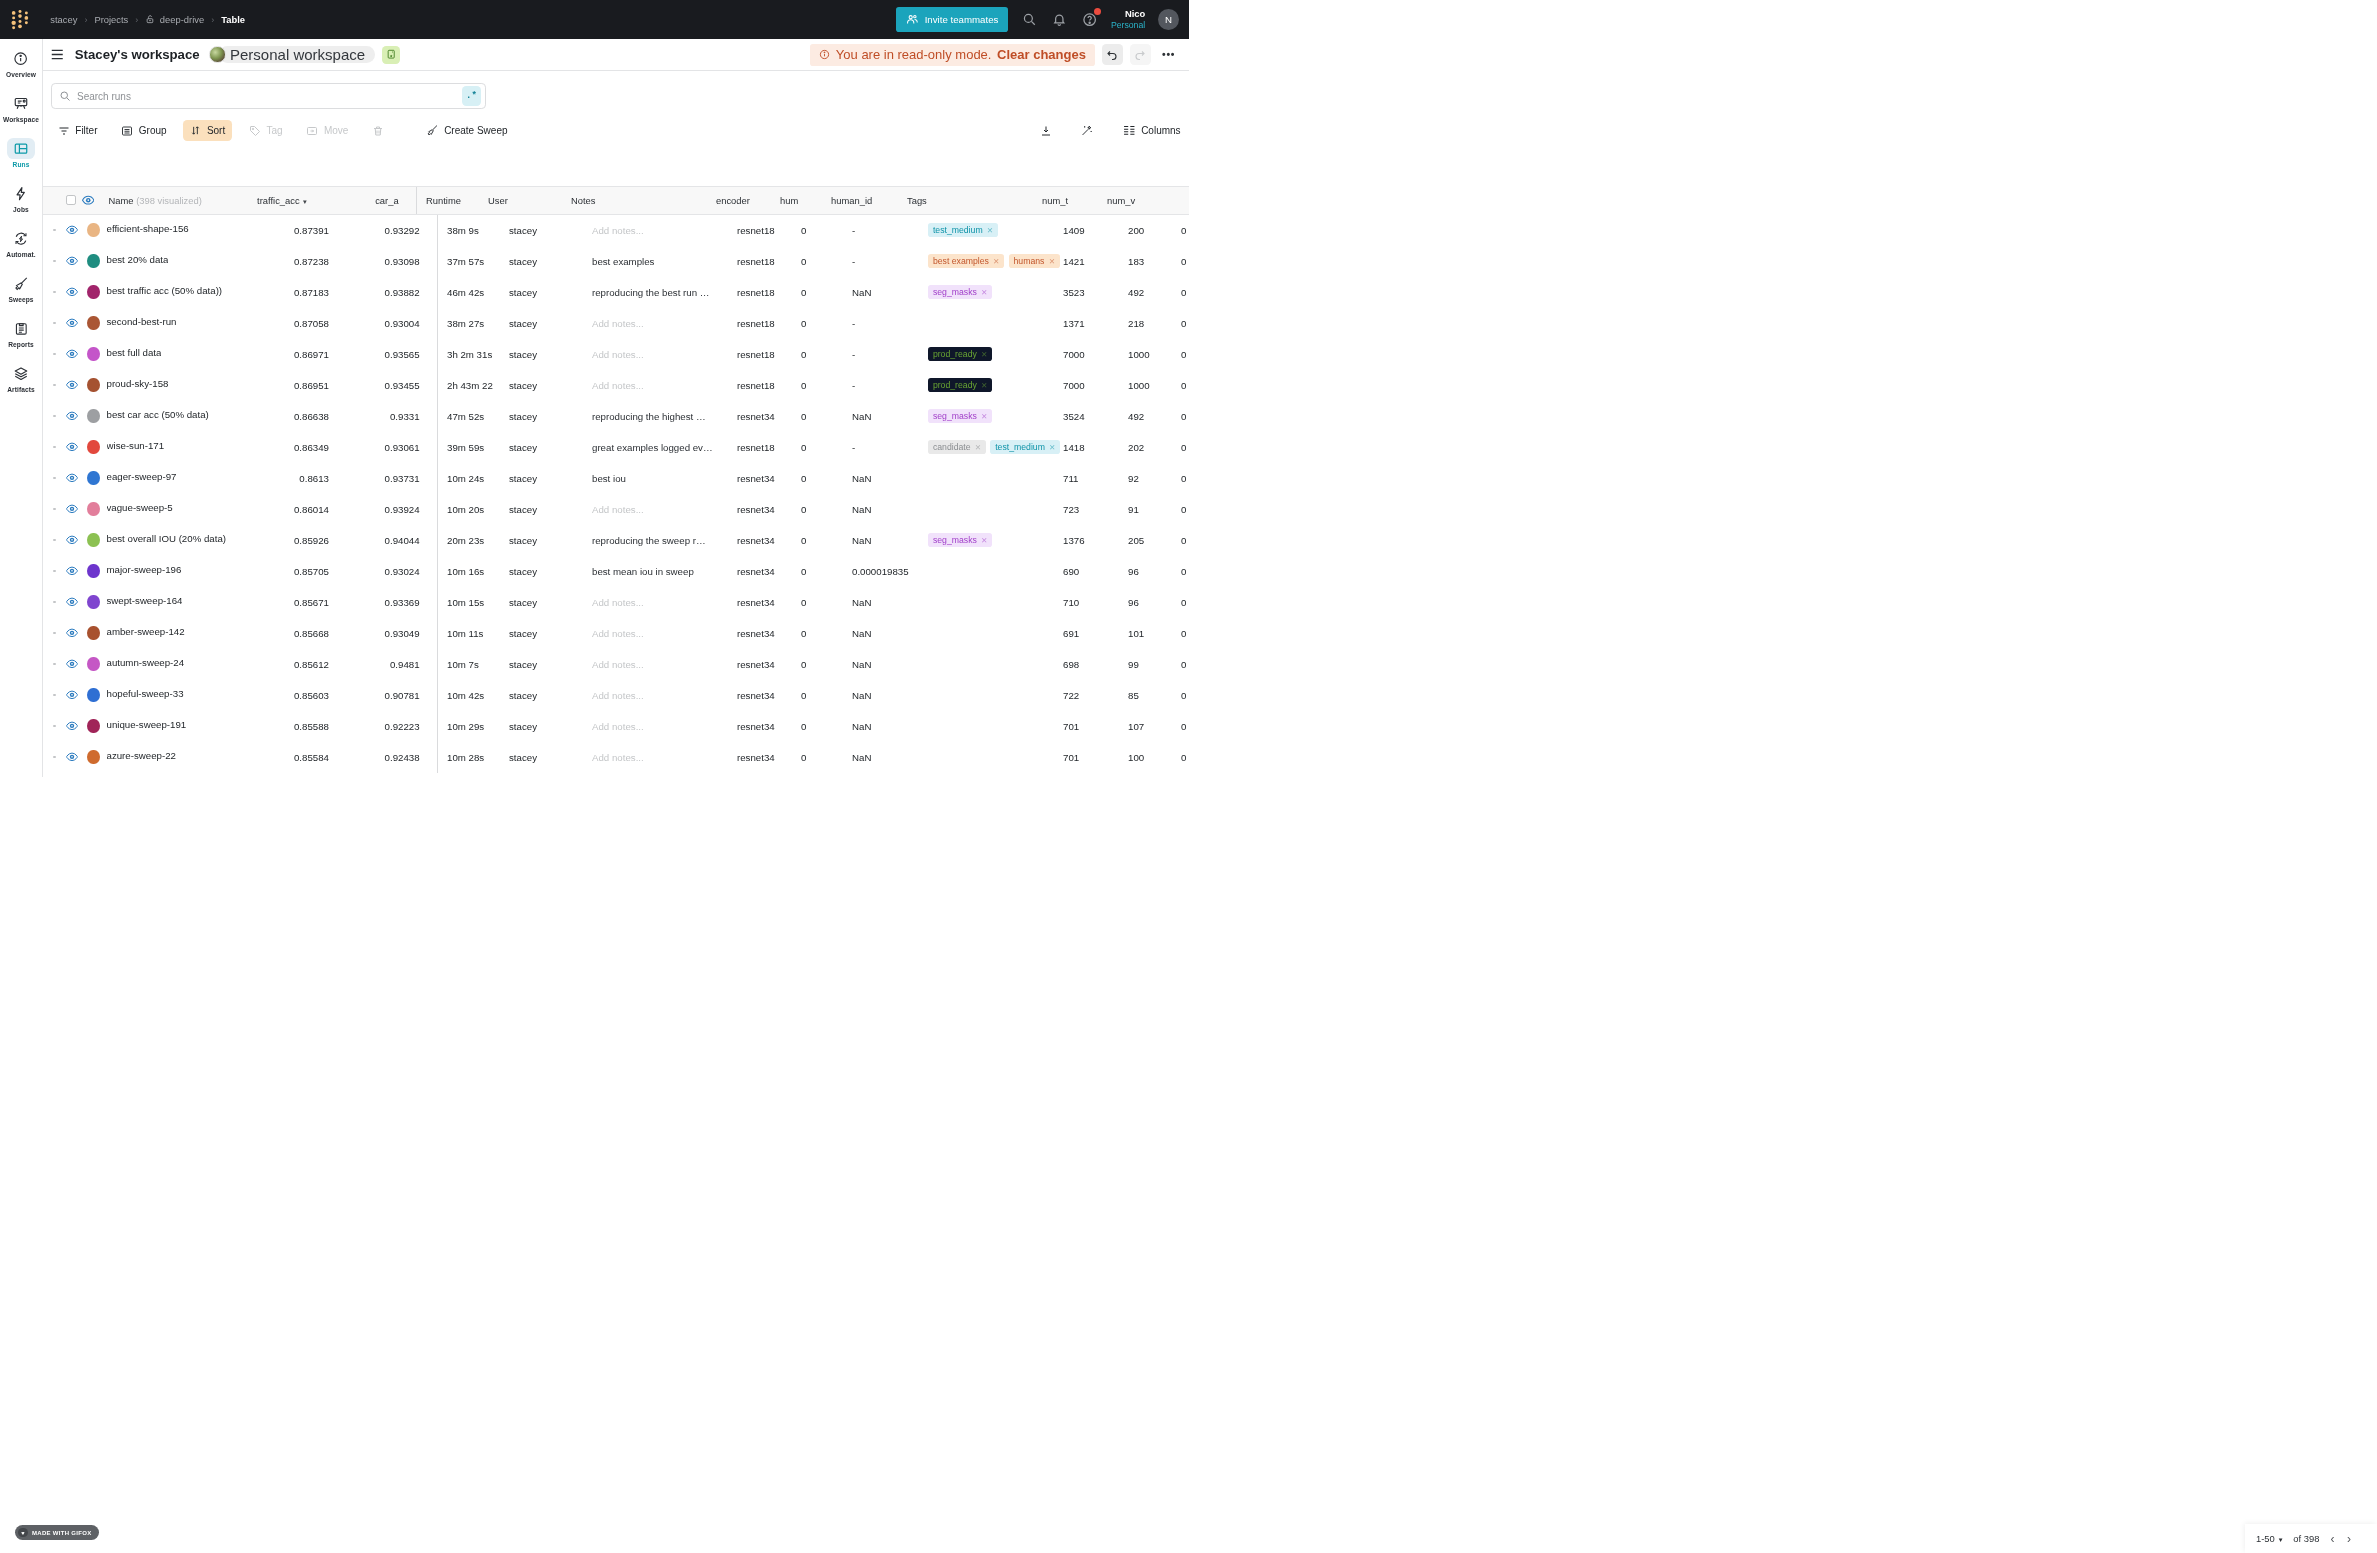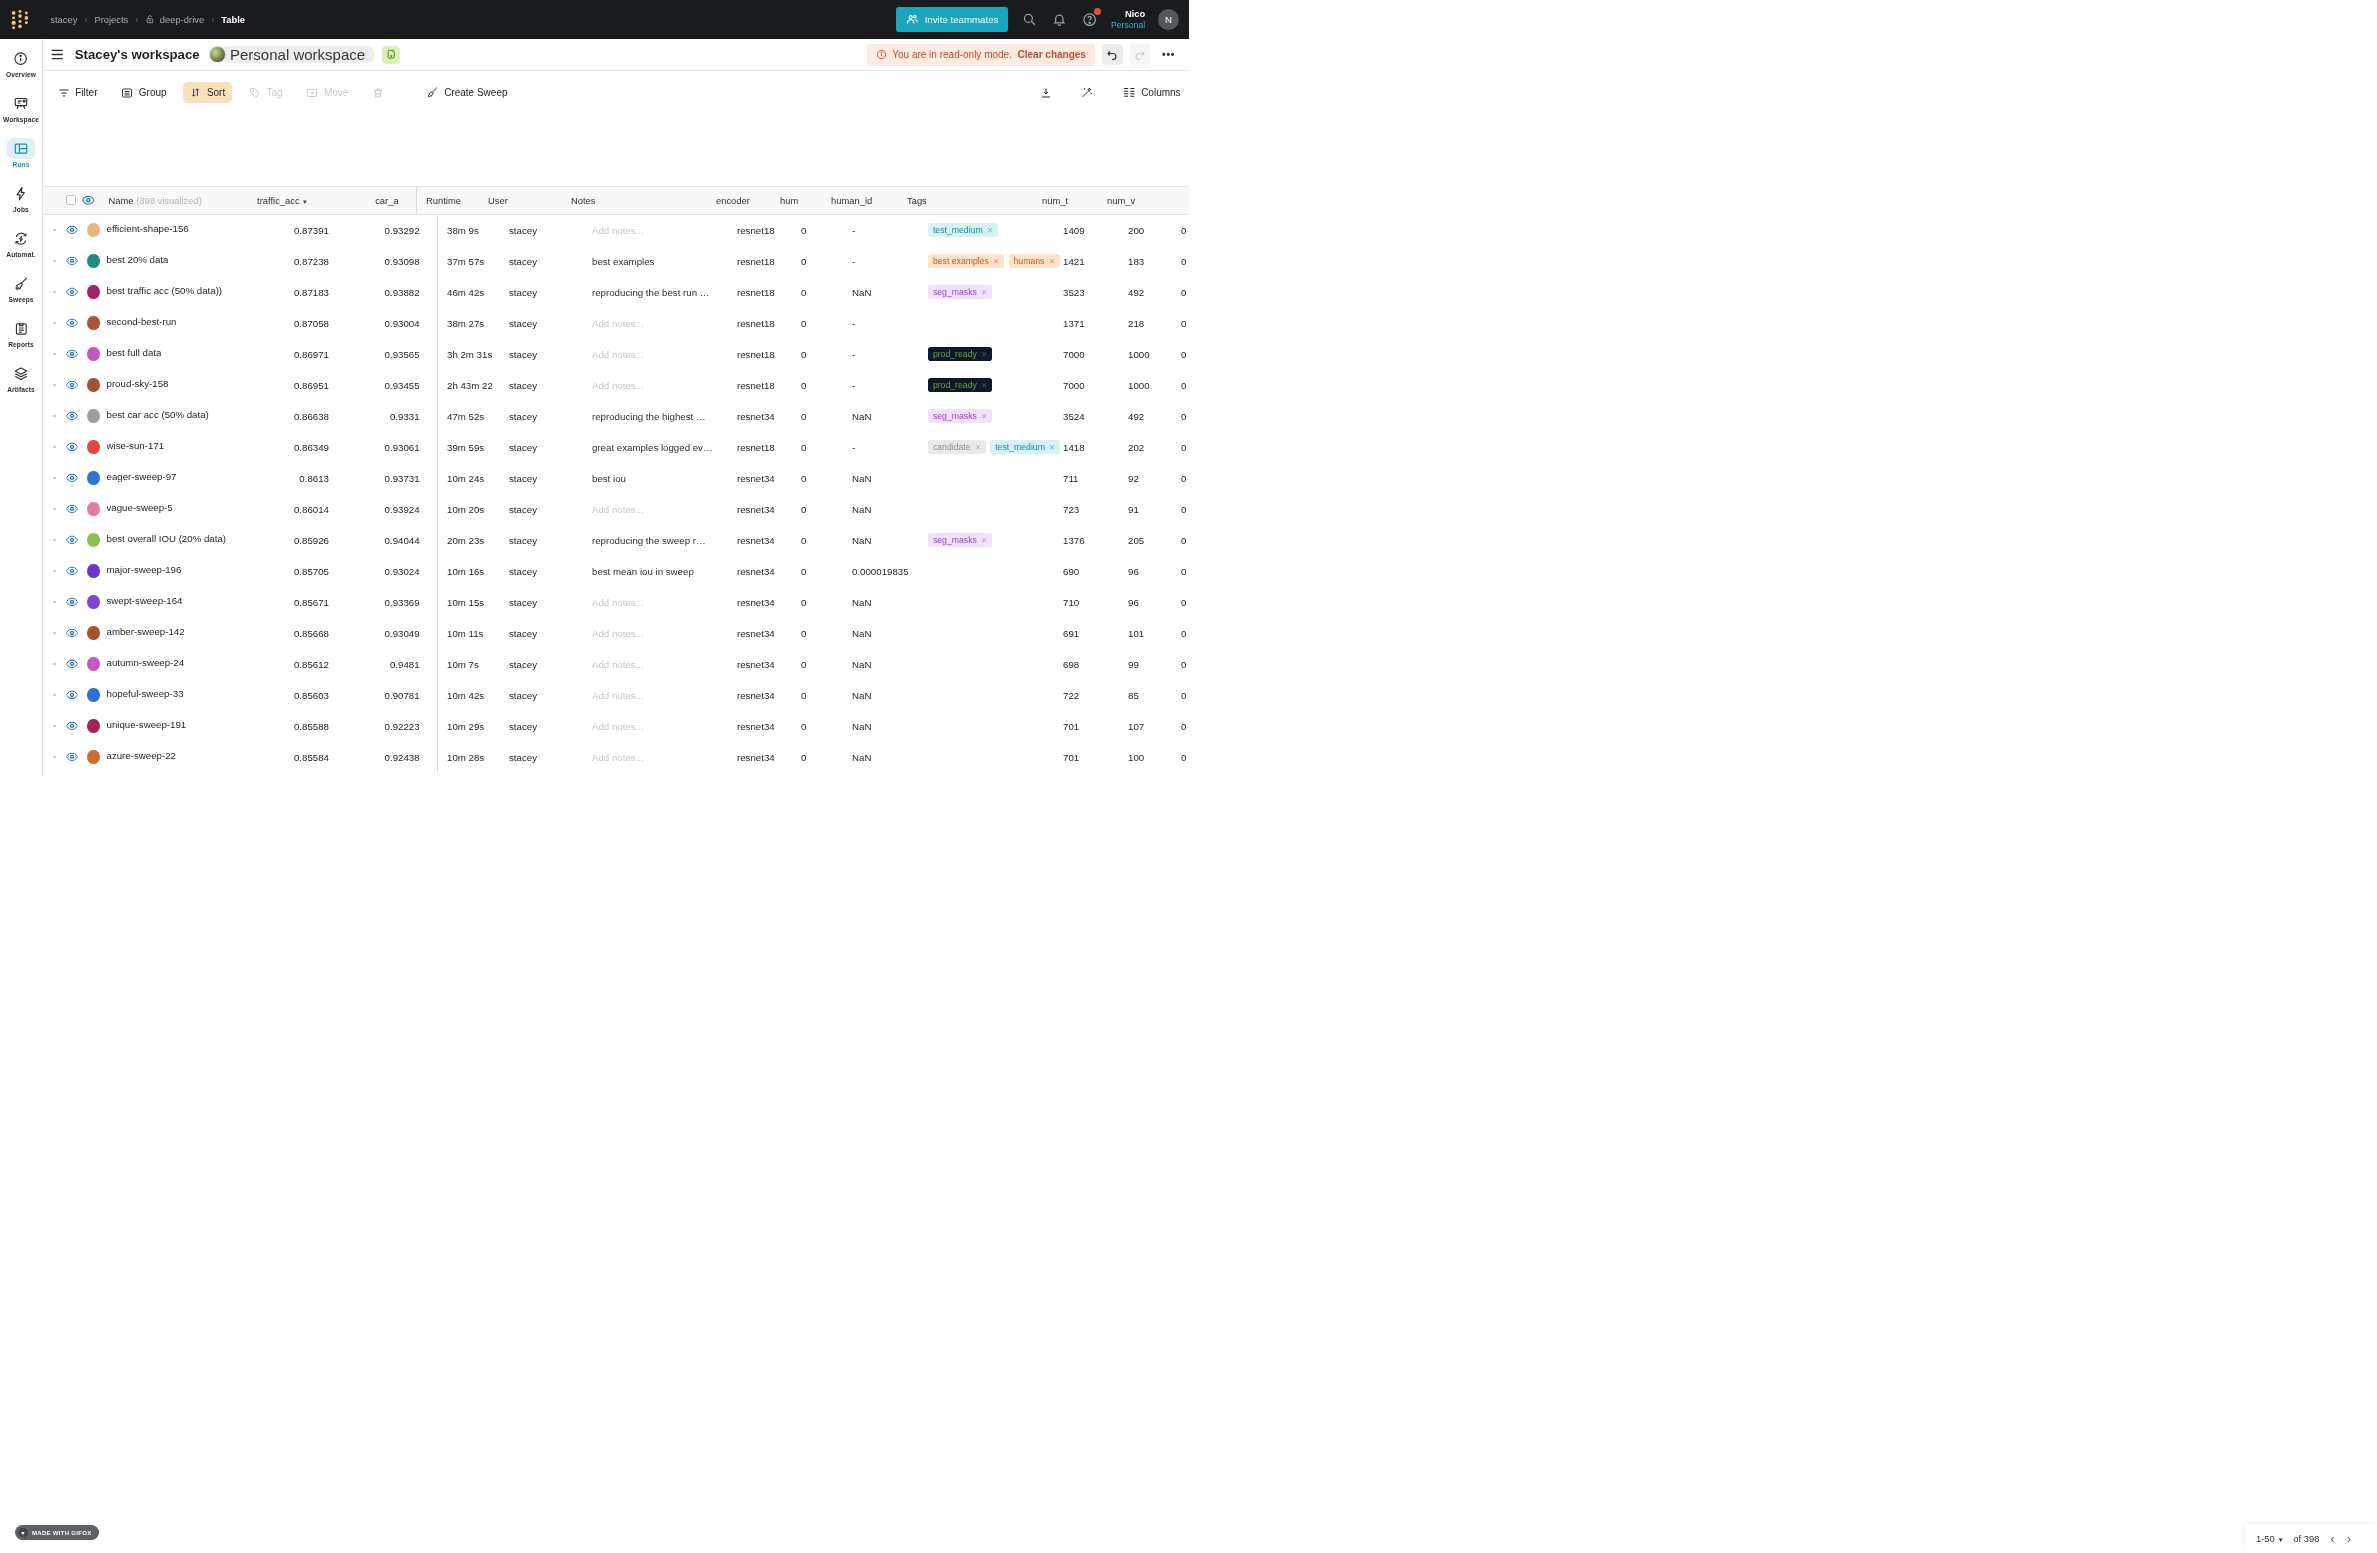--- a/index.html
+++ b/index.html
@@ -33,21 +33,21 @@
   .hamburger { background:none; border:none; cursor:pointer; color:#2c3035; margin-right:11px; }
   .ws-title { font-size:13.2px; font-weight:bold; color:#1d2125; margin-right:9.7px; }
   .ws-avatar { width:16.7px; height:16.7px; border-radius:50%; margin-right:-7px; z-index:2;
     background:radial-gradient(circle at 35% 35%, #c8d8a0, #7e9550 45%, #5b4a38 80%); border:0.7px solid #e0e0e0; }
   .ws-pill { background:#eeeeee; border-radius:8.3px; height:17px; padding:0 9.7px 0 11px; display:flex;
     align-items:center; font-size:15px; color:#33373c; cursor:pointer; }
   .ws-bookmark { margin-left:7px; width:18px; height:18px; border-radius:4.2px; background:#d9efb5;
     display:flex; align-items:center; justify-content:center; color:#3e7a1e; cursor:pointer; border:none; }
   .subheader-right { margin-left:auto; display:flex; align-items:center; gap:7px; }
   .readonly-pill { background:#fcebe2; border-radius:2.8px; height:22px; display:flex; align-items:center;
-    gap:5.6px; padding:0 9px; color:#bf4d26; font-size:10px; }
+    gap:5.6px; padding:0 9px; color:#bf4d26; font-size:13px; }
   .readonly-pill b { cursor:pointer; }
   .undo-btn,.redo-btn { width:21px; height:21px; border:none; border-radius:4.2px; display:flex;
     align-items:center; justify-content:center; cursor:pointer; }
   .undo-btn { background:#ececec; color:#2e3236; }
   .redo-btn { background:#f5f5f5; color:#c9cbcd; }
   .dots-btn { background:none; border:none; color:#2e3236; font-size:10.4px; letter-spacing:0.7px;
     cursor:pointer; padding:2.8px 4.2px; font-weight:bold; }
 
   
   .sidebar { position:absolute; left:0; top:39px; width:43px; height:738px; background:#fff;
@@ -327,20 +327,30 @@
           <path d="M3 12l9 5 9-5"></path>
           <path d="M3 16l9 5 9-5"></path>
         </svg>
       </span>
       <span class="side-label">Artifacts</span>
     </div>
   </div>
 
 <div class="main">
 
+  <div class="search-row">
+    <div class="search-box">
+      <svg width="12" height="12" viewBox="0 0 24 24" fill="none" stroke="#8e9195" stroke-width="2">
+          <circle cx="10.5" cy="10.5" r="6.5"></circle>
+          <path d="M15.5 15.5 21 21"></path>
+        </svg>
+      <input style="padding-left: 5.6px;" placeholder="Search runs">
+      <button class="regex-btn">.*</button>
+    </div>
+  </div>
 
   <div class="toolbar">
     <button class="tool-btn">
       <svg width="12" height="12" viewBox="0 0 24 24" stroke="currentColor" stroke-width="2" fill="none">
           <path d="M3 6h18M7 12h10M10 18h4"></path>
         </svg>
       <span>Filter</span>
     </button>
     <button class="tool-btn">
       <svg width="12" height="12" viewBox="0 0 24 24" stroke="currentColor" stroke-width="1.8" fill="none">

